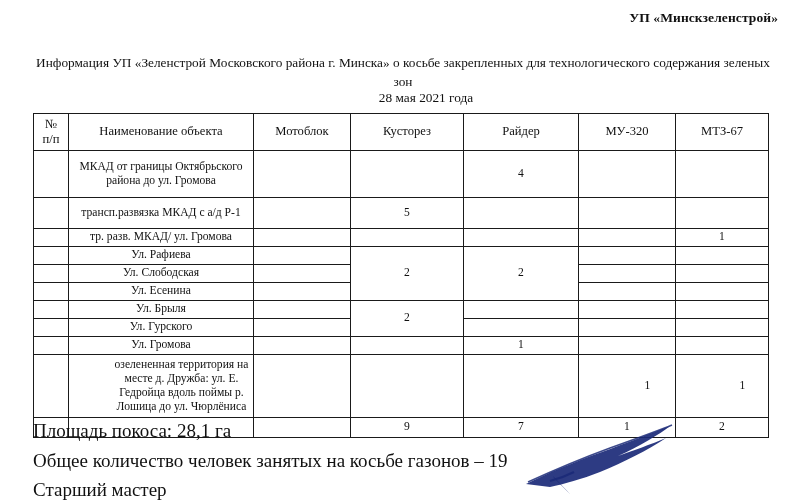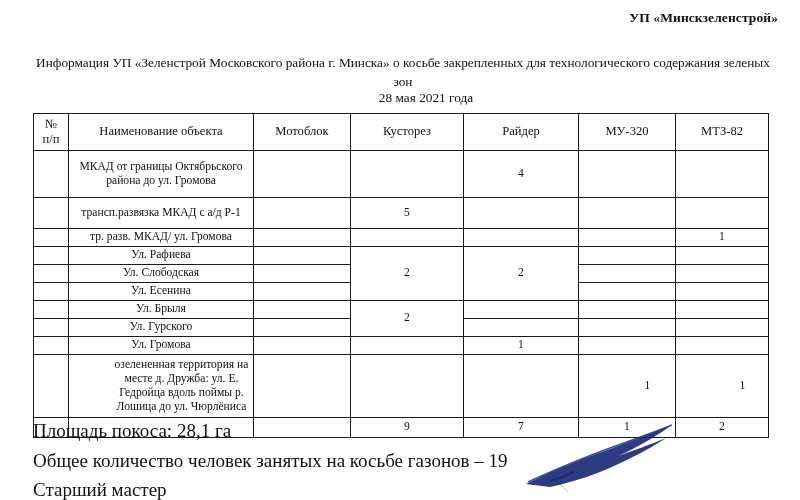--- a/index.html
+++ b/index.html
@@ -161,21 +161,21 @@
         <tr>
           <th class="hdr-num">
             <div>№</div>
             <div>п/п</div>
           </th>
           <th>Наименование объекта</th>
           <th>Мотоблок</th>
           <th>Кусторез</th>
           <th>Райдер</th>
           <th>МУ-320</th>
-          <th>МТЗ-82</th>
+          <th>МТЗ-67</th>
         </tr>
       </thead>
       <tbody>
 
         <tr class="r-tall">
           <td></td>
           <td class="name-cell">МКАД от границы Октябрьского района до ул. Громова</td>
           <td></td>
           <td></td>
           <td>4</td>

